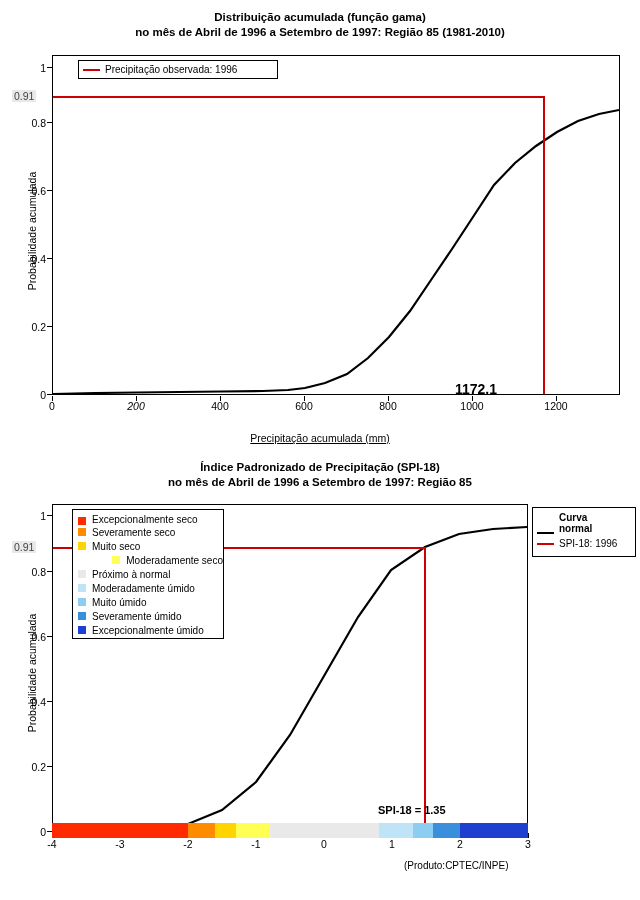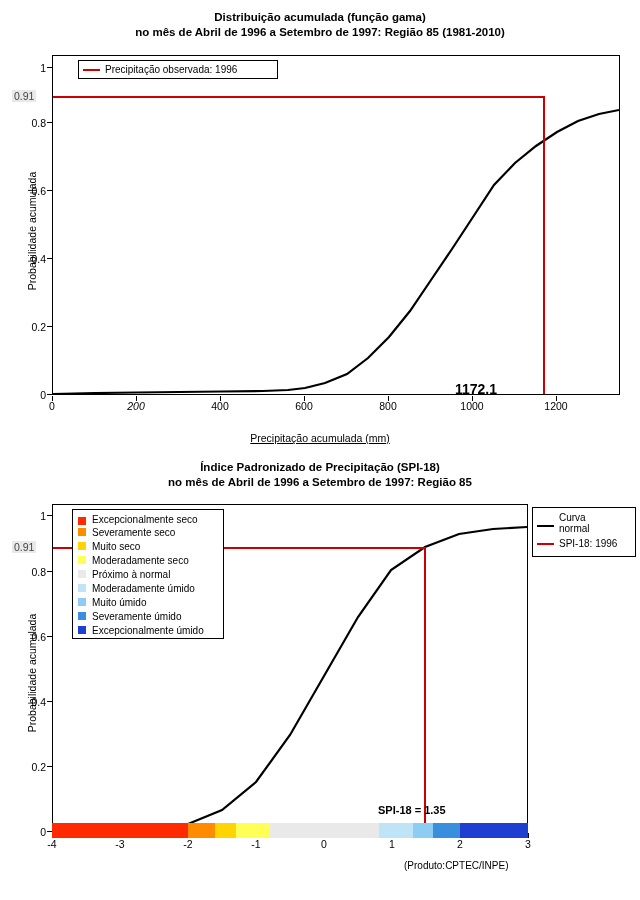--- a/index.html
+++ b/index.html
@@ -169,21 +169,21 @@
       <div class="legend-text">Excepcionalmente seco</div>
     </div>
     <div class="legend-row" style="height:14px;">
       <div class="legend-sq" style="background:#ff8c00;"></div>
       <div class="legend-text">Severamente seco</div>
     </div>
     <div class="legend-row" style="height:14px;">
       <div class="legend-sq" style="background:#ffd400;"></div>
       <div class="legend-text">Muito seco</div>
     </div>
-    <div class="legend-row" style="height:14px;">
+    <div class="legend-row" style="height:14px;justify-content:flex-end;">
       <div class="legend-sq" style="background:#ffff55;"></div>
       <div class="legend-text">Moderadamente seco</div>
     </div>
     <div class="legend-row" style="height:14px;">
       <div class="legend-sq" style="background:#e9e9e9;"></div>
       <div class="legend-text">Próximo à normal</div>
     </div>
     <div class="legend-row" style="height:14px;">
       <div class="legend-sq" style="background:#bfe3f7;"></div>
       <div class="legend-text">Moderadamente úmido</div>
@@ -196,21 +196,21 @@
       <div class="legend-sq" style="background:#3a8fdc;"></div>
       <div class="legend-text">Severamente úmido</div>
     </div>
     <div class="legend-row" style="height:14px;">
       <div class="legend-sq" style="background:#1f3fd0;"></div>
       <div class="legend-text">Excepcionalmente úmido</div>
     </div>
   </div>
 
   <div class="legend" style="left:532px;top:55px;width:104px;height:50px;">
-    <div style="display:flex;align-items:center;padding:4px 0 0 4px;">
+    <div style="display:flex;align-items:flex-end;padding:4px 0 0 4px;font-weight:bold;">
       <div style="width:17px;border-top:2px solid #000;margin-top:5px;margin-right:5px;flex:none;"></div>
       <div>
         <div class="legend-text">Curva</div>
         <div class="legend-text">normal</div>
       </div>
     </div>
     <div style="display:flex;align-items:flex-start;padding:4px 0 0 4px;">
       <div style="width:17px;border-top:2px solid #cc0000;margin-top:5px;margin-right:5px;flex:none;"></div>
       <div class="legend-text">SPI-18: 1996</div>
     </div>

